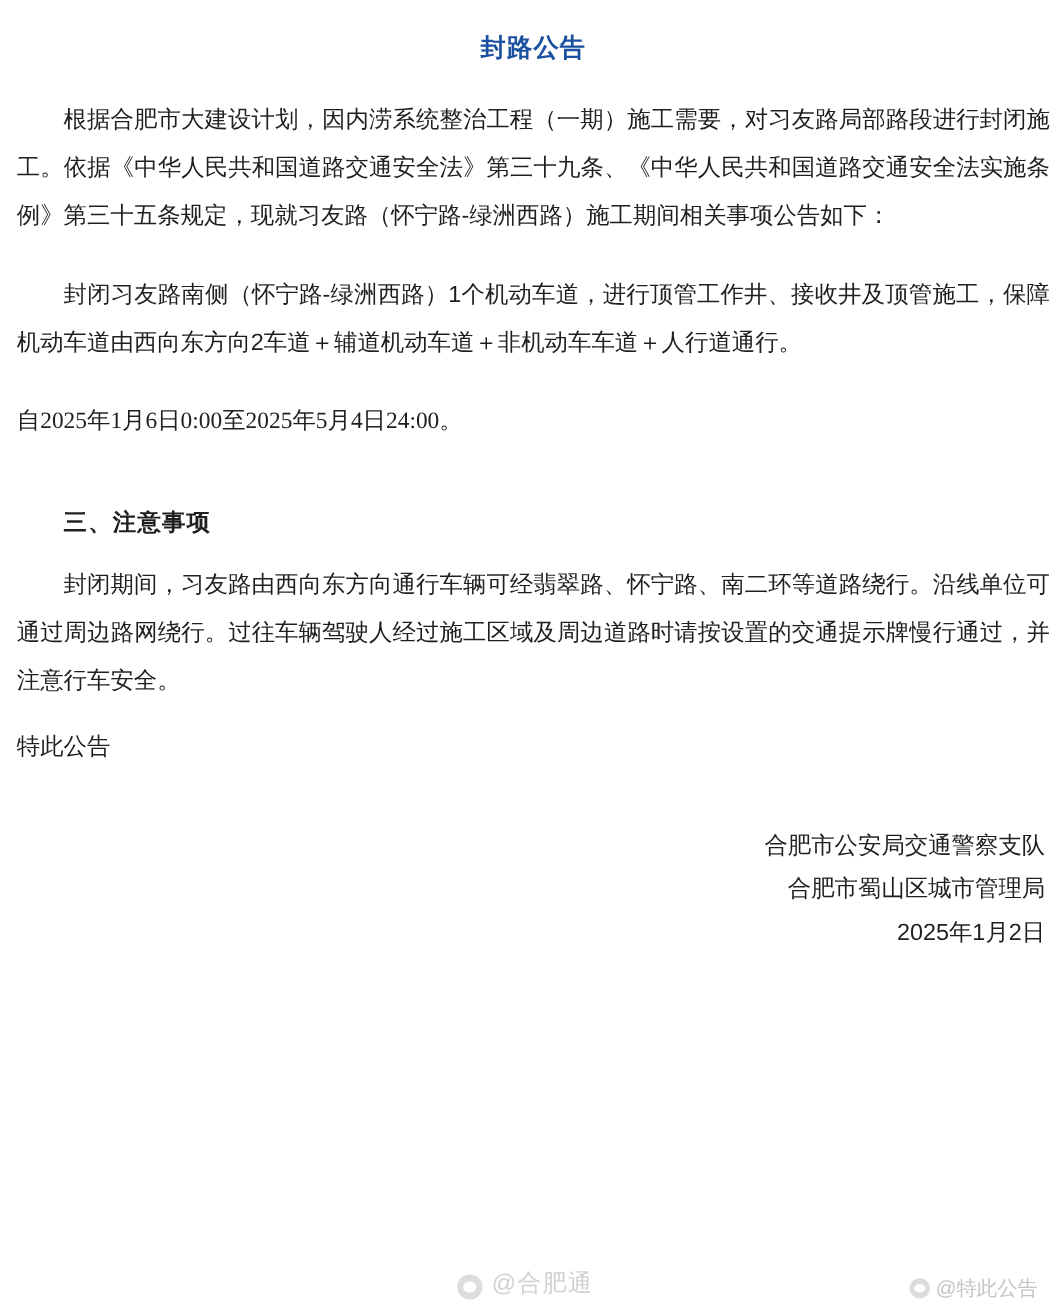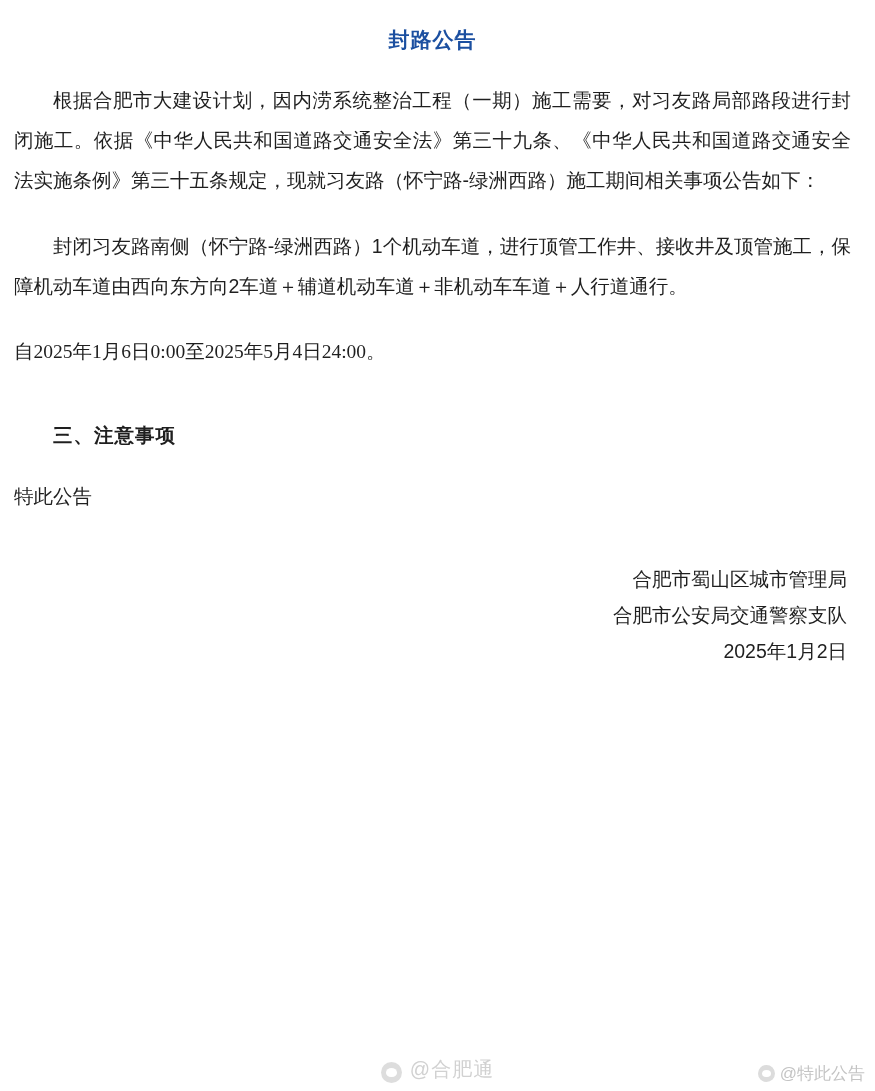--- a/index.html
+++ b/index.html
@@ -13,21 +13,21 @@
     font-family: "Liberation Sans", sans-serif;
     color: #222222;
     position: relative;
     overflow: hidden;
   }
   .page {
     position: relative;
     width: 875px;
     height: 1091px;
     box-sizing: border-box;
-    padding: 18px 24px 0 14px;
+    padding: 18px 0 0 14px;
   }
   .doc-title {
     text-align: center;
     font-size: 21px;
     font-weight: bold;
     color: #1b4fa0;
     letter-spacing: 1px;
     margin: 8px 0 26px 0;
   }
   .para {
@@ -141,28 +141,29 @@
 
   <p class="para indent">封闭习友路南侧（怀宁路-绿洲西路）1个机动车道，进行顶管工作井、接收井及顶管施工，保障机动车道由西向东方向2车道＋辅道机动车道＋非机动车车道＋人行道通行。</p>
 
   <div class="gap-md"></div>
 
   <p class="plain">自2025年1月6日0:00至2025年5月4日24:00。</p>
 
   <div class="gap-md"></div>
 
   <div class="section-head">三、注意事项</div>
+  <p class="para indent">封闭期间，习友路由西向东方向通行车辆可经翡翠路、怀宁路、南二环等道路绕行。沿线单位可通过周边路网绕行。过往车辆驾驶人经过施工区域及周边道路时请按设置的交通提示牌慢行通过，并注意行车安全。</p>
 
   <div class="gap-sm"></div>
 
   <p class="plain">特此公告</p>
 
   <div class="signoff">
+    <div>合肥市公安局交通警察支队</div>
     <div>合肥市蜀山区城市管理局</div>
-    <div>合肥市公安局交通警察支队</div>
     <div>2025年1月2日</div>
   </div>
 
   <div class="watermark-center">
     <span class="wm-badge"></span>
     <span>@合肥通</span>
   </div>
 
   <div class="watermark-corner">
     <span class="wm-badge-sm"></span>

